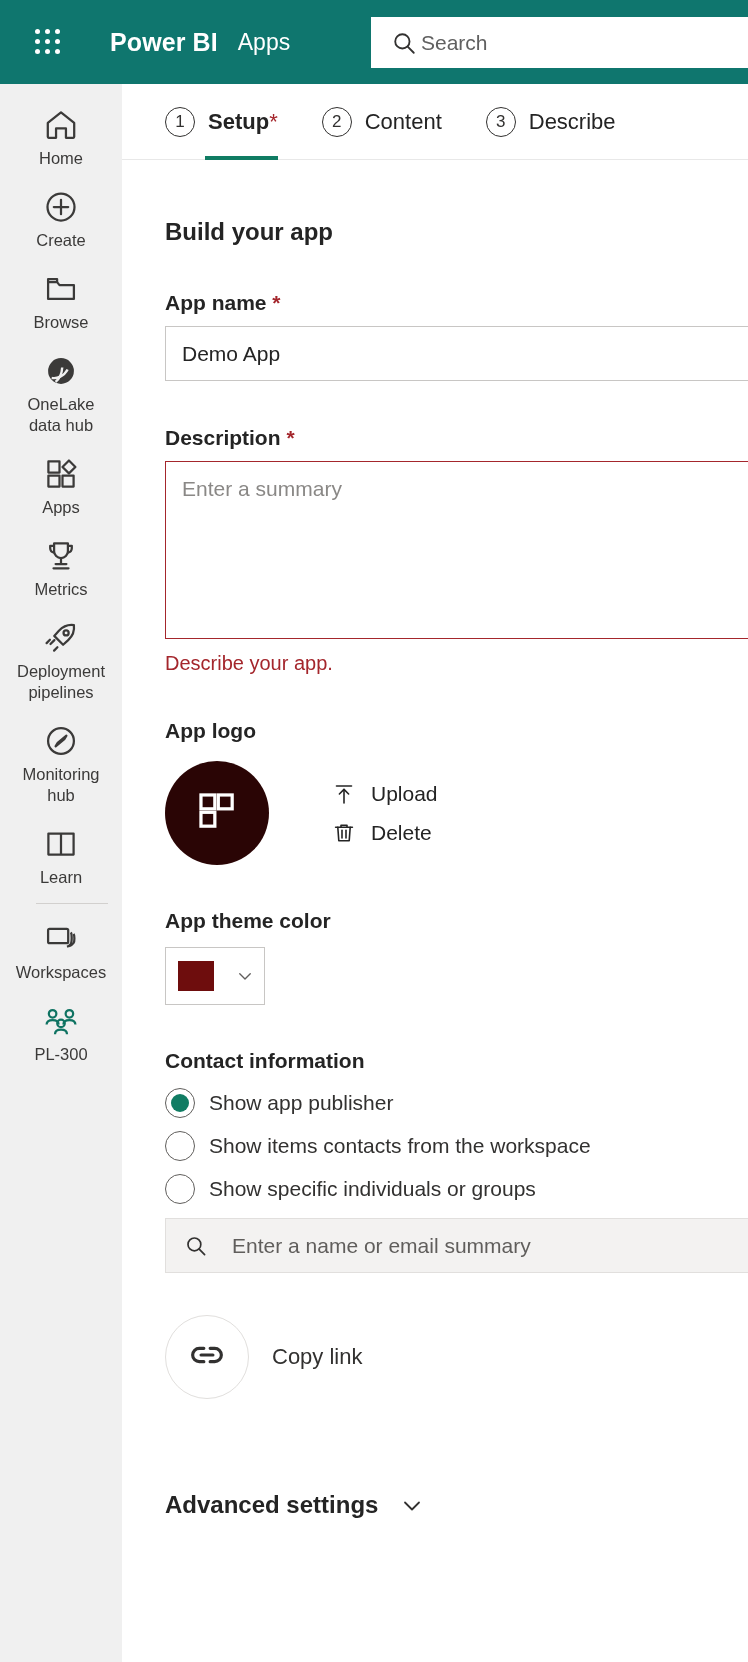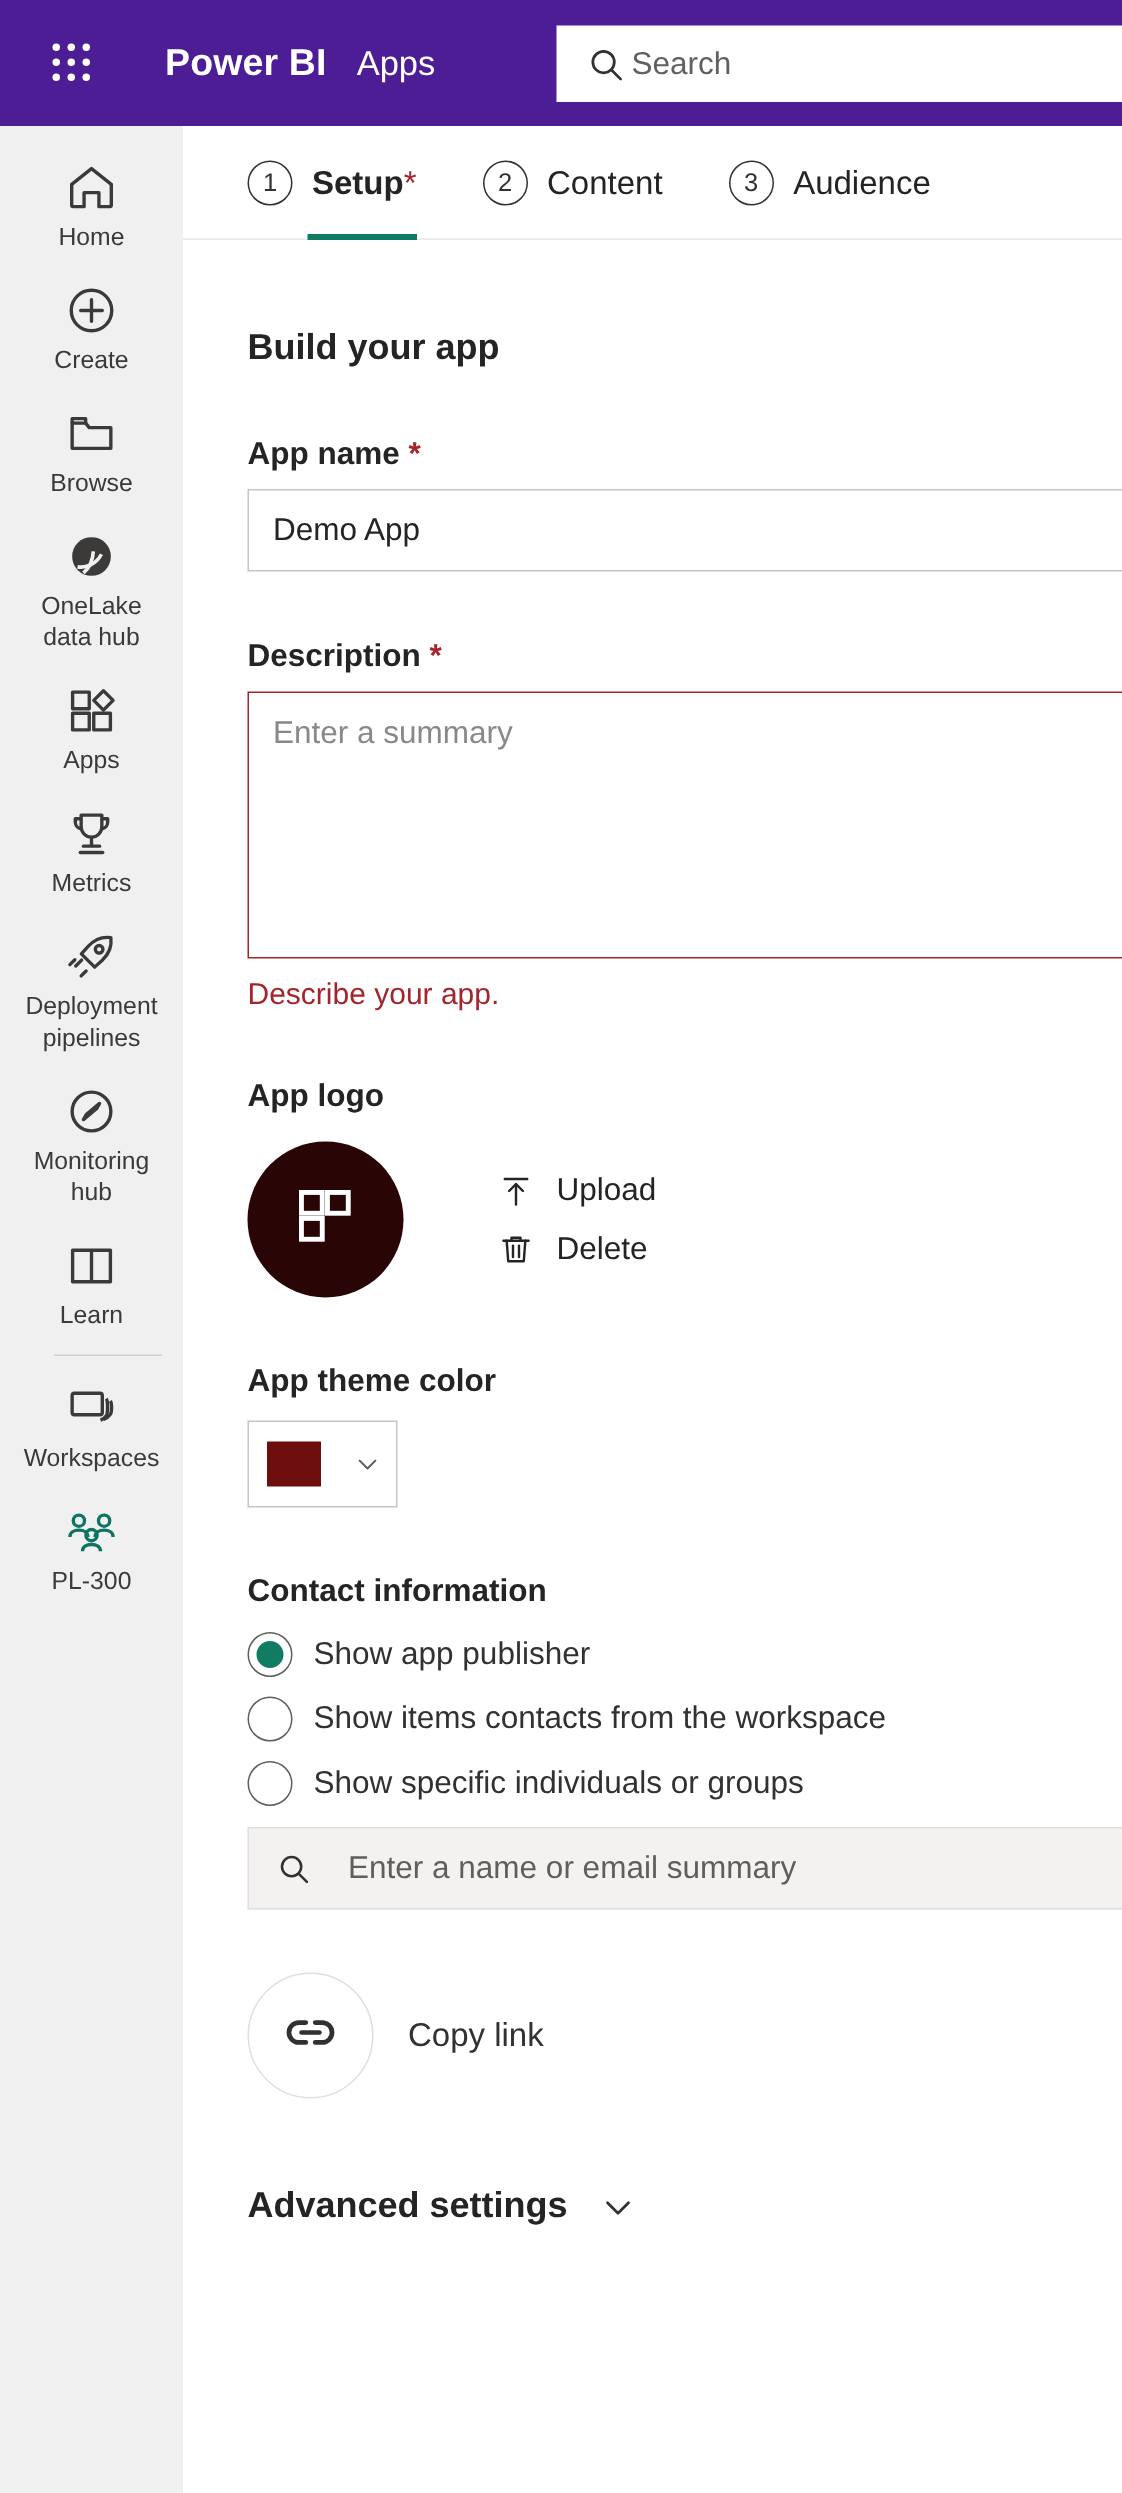--- a/index.html
+++ b/index.html
@@ -18,21 +18,21 @@
     height: 1662px;
     background: #ffffff;
   }
 
   
   .topbar {
     position: absolute;
     top: 0; left: 0;
     width: 748px;
     height: 84px;
-    background: #4c1d95;
+    background: #0f766e;
     display: flex;
     align-items: center;
     padding-left: 28px;
   }
   .waffle {
     width: 40px; height: 40px;
     display: grid;
     grid-template-columns: repeat(3, 1fr);
     grid-template-rows: repeat(3, 1fr);
     gap: 4px;
@@ -366,21 +366,21 @@
   }
   .copylink-text {
     margin-left: 23px;
     font-size: 22px;
     color: #323130;
     white-space: nowrap;
   }
 
   
   .advanced-row {
-    margin-top: 58px;
+    margin-top: 92px;
     display: flex;
     align-items: center;
     cursor: pointer;
   }
   .advanced-title {
     font-size: 24px;
     font-weight: bold;
     color: #242424;
   }
   .advanced-chev {
@@ -561,21 +561,21 @@
         <span class="step-num">1</span>
         <span class="step-label">Setup</span>
           <span class="step-req">*</span>
       </div>
       <div class="step">
         <span class="step-num">2</span>
         <span class="step-label">Content</span>
       </div>
       <div class="step">
         <span class="step-num">3</span>
-        <span class="step-label">Audience</span>
+        <span class="step-label">Describe</span>
       </div>
     </div>
 
     <div class="form">
 
       <div class="page-title">Build your app</div>
 
       <div class="field-label">
         <span>App name</span>
         <span class="req-star">*</span>

